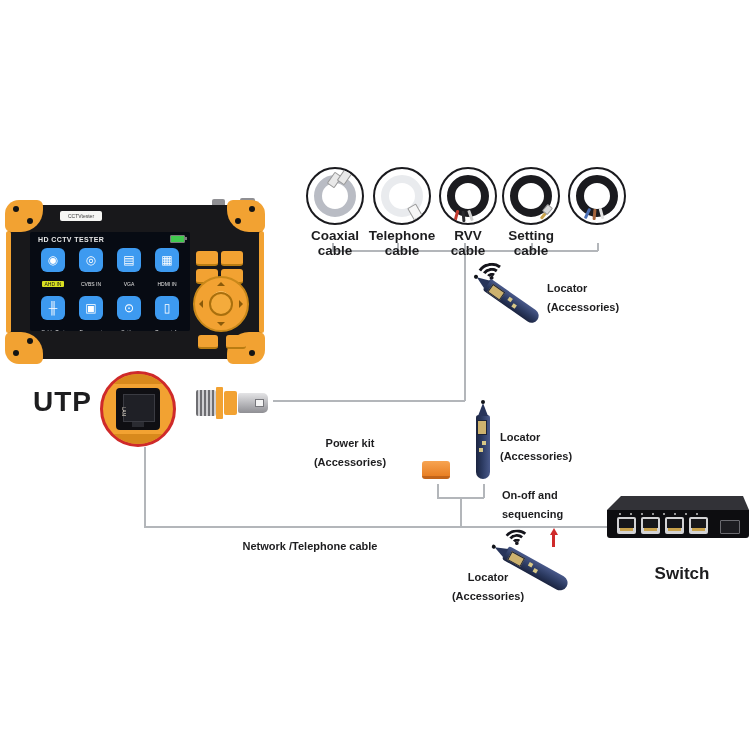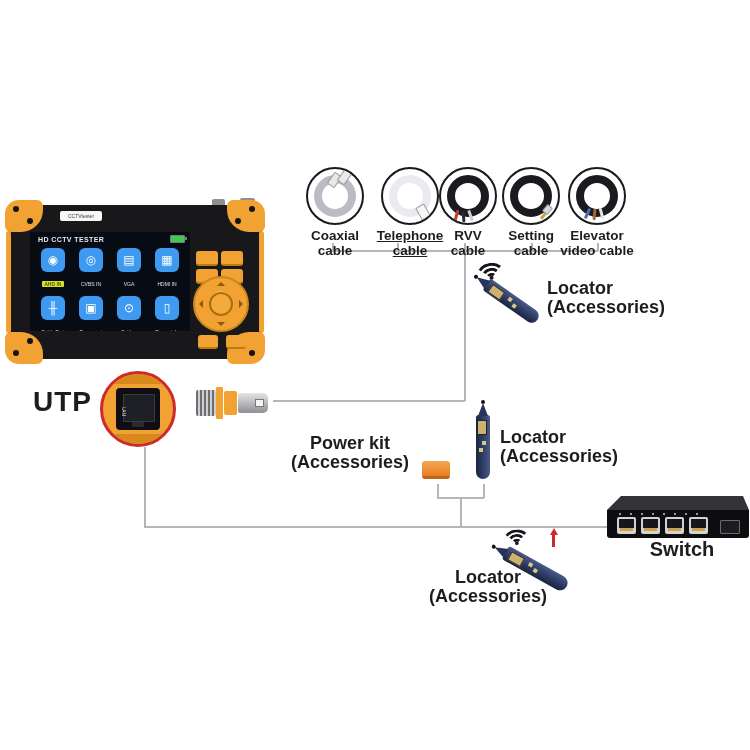--- a/index.html
+++ b/index.html
@@ -55,21 +55,21 @@
   .dpad .ok{position:absolute;left:50%;top:50%;transform:translate(-50%,-50%);width:20px;height:20px;
             border-radius:50%;background:#f4ab3c;border:2px solid #a96f0d;}
   .dpad .ar{position:absolute;width:0;height:0;border:4px solid transparent;}
   .dpad .n{left:50%;top:4px;transform:translateX(-50%);border-bottom-color:#8a5a0a;border-top:none;}
   .dpad .s{left:50%;bottom:4px;transform:translateX(-50%);border-top-color:#8a5a0a;border-bottom:none;}
   .dpad .w{left:4px;top:50%;transform:translateY(-50%);border-right-color:#8a5a0a;border-left:none;}
   .dpad .e{right:4px;top:50%;transform:translateY(-50%);border-left-color:#8a5a0a;border-right:none;}
   .btm-btns{position:absolute;left:190px;top:130px;display:flex;gap:8px;z-index:3;}
   .btm-btns .obtn{width:20px;height:12px;}
   
-  .note{position:absolute;font-size:18px;line-height:19px;font-weight:600;color:var(--ink,#1d1d1f);}
+  .note{position:absolute;font-size:11px;line-height:19px;font-weight:600;color:var(--ink,#1d1d1f);}
   .center{text-align:center;}
   
   .pen{position:absolute;background:linear-gradient(180deg,#49598a 0%,var(--navy,#2c3b62) 55%,#1b2440 100%);
        border-radius:3px 8px 8px 3px;}
   .pen::before{content:'';position:absolute;left:-12px;top:50%;transform:translateY(-50%);
        border-right:13px solid #27345a;border-top:5px solid transparent;border-bottom:5px solid transparent;}
   .pen::after{content:'';position:absolute;left:-15px;top:50%;transform:translateY(-50%);
        width:4px;height:4px;background:#101318;border-radius:50%;}
   .pen .band{position:absolute;left:5px;top:3px;width:13px;height:8px;background:#cdb26e;border:1px solid #1c2338;}
   .pen .key{position:absolute;left:26px;top:4px;width:4px;height:4px;background:#d8c887;
@@ -147,21 +147,21 @@
   <div class="vline" style="left:460px;top:497px;height:30px;"></div>
 
   <div class="cable" style="left:285px;">
     <div class="circle">
       <div class="coil" style="border-color: rgb(185, 188, 196);"></div>
       <span class="plug" style="width:7px;height:12px;left:22px;top:4px;transform:rotate(35deg);"></span>
       <span class="plug" style="width:7px;height:12px;left:32px;top:1px;transform:rotate(35deg);"></span>
     </div>
     <div class="cap"><span>Coaxial</span><br><span>cable</span></div>
   </div>
-  <div class="cable" style="left:360px;text-decoration:underline;">
+  <div class="cable" style="left:352px;">
     <div class="circle">
       <div class="coil" style="border-color: rgb(233, 235, 238);"></div>
       <span class="plug" style="width:8px;height:12px;right:9px;bottom:4px;transform:rotate(-30deg);background:#f6f6f6;"></span>
     </div>
     <div class="cap"><span>Telephone</span><br><span>cable</span></div>
   </div>
   <div class="cable" style="left:418px;">
     <div class="circle">
       <div class="coil" style="border-color: rgb(27, 27, 31);"></div>
       <span class="wire" style="left:14px;bottom:2px;background:#c23a2e;transform:rotate(15deg);"></span>
@@ -178,21 +178,20 @@
     </div>
     <div class="cap"><span>Setting</span><br><span>cable</span></div>
   </div>
   <div class="cable" style="left:547px;">
     <div class="circle">
       <div class="coil" style="border-color: rgb(27, 27, 31);"></div>
       <span class="wire" style="left:16px;bottom:4px;background:#4a6fb5;transform:rotate(25deg);"></span>
       <span class="wire" style="left:23px;bottom:3px;background:#a4643c;transform:rotate(5deg);"></span>
       <span class="wire" style="left:30px;bottom:4px;background:#e3e3e3;transform:rotate(-15deg);"></span>
     </div>
-    <div class="cap"><span>Elevator</span><br><span>video cable</span></div>
   </div>
 
   <div class="nub" style="left:212px;top:199px;width:13px;height:9px;"></div>
   <div class="nub" style="left:240px;top:198px;width:15px;height:10px;"></div>
   <div class="device">
     <div class="side" style="left:-2px;"></div>
     <div class="side" style="right:-2px;"></div>
     <div class="bump tl">
         <i></i>
         <i></i>
@@ -283,20 +282,23 @@
   </div>
   <div class="testkit-box"></div>
   <div class="pen" style="left:451px;top:440px;width:64px;height:14px;transform:rotate(90deg);">
     <span class="band"></span>
       <span class="key"></span>
   </div>
   <div class="note" style="left:500px;top:428px;">
     <span>Locator</span><br><span>(Accessories)</span>
   </div>
 
+  <div class="note" style="left:502px;top:486px;">
+    <span>On-off and</span><br><span>sequencing</span>
+  </div>
 
   <div class="switch">
     <div class="topface"></div>
     <div class="front">
       <div class="leds">
           <i></i>
           <i></i>
           <i></i>
           <i></i>
           <i></i>
@@ -306,34 +308,35 @@
         </div>
       <div class="ports">
         <div class="port"></div>
           <div class="port"></div>
           <div class="port"></div>
           <div class="port"></div>
       </div>
       <div class="sfp"></div>
     </div>
   </div>
-  <div class="note center" style="left:642px;top:540px;width:80px;font-size:20px;">Switch</div>
+  <div class="note center" style="left:642px;top:564px;width:80px;font-size:17px;">Switch</div>
 
   <div class="wifi" style="left:500px;top:524px;transform:rotate(-6deg) scale(.92);">
     <i class="a1"></i>
       <i class="a2"></i>
       <i class="a3"></i>
       <i class="dot"></i>
   </div>
   <div class="up-arrow">
     <div class="head"></div>
       <div class="stem"></div>
   </div>
   <div class="pen" style="left:501px;top:562px;width:70px;height:15px;transform:rotate(29deg);">
     <span class="band"></span>
       <span class="key"></span>
   </div>
   <div class="note center" style="left:427px;top:568px;width:122px;">
     <span>Locator</span><br><span>(Accessories)</span>
   </div>
 
+  <div class="note center" style="left:160px;top:537px;width:300px;">Network /Telephone cable</div>
 
 </div>
 
 </body></html>

